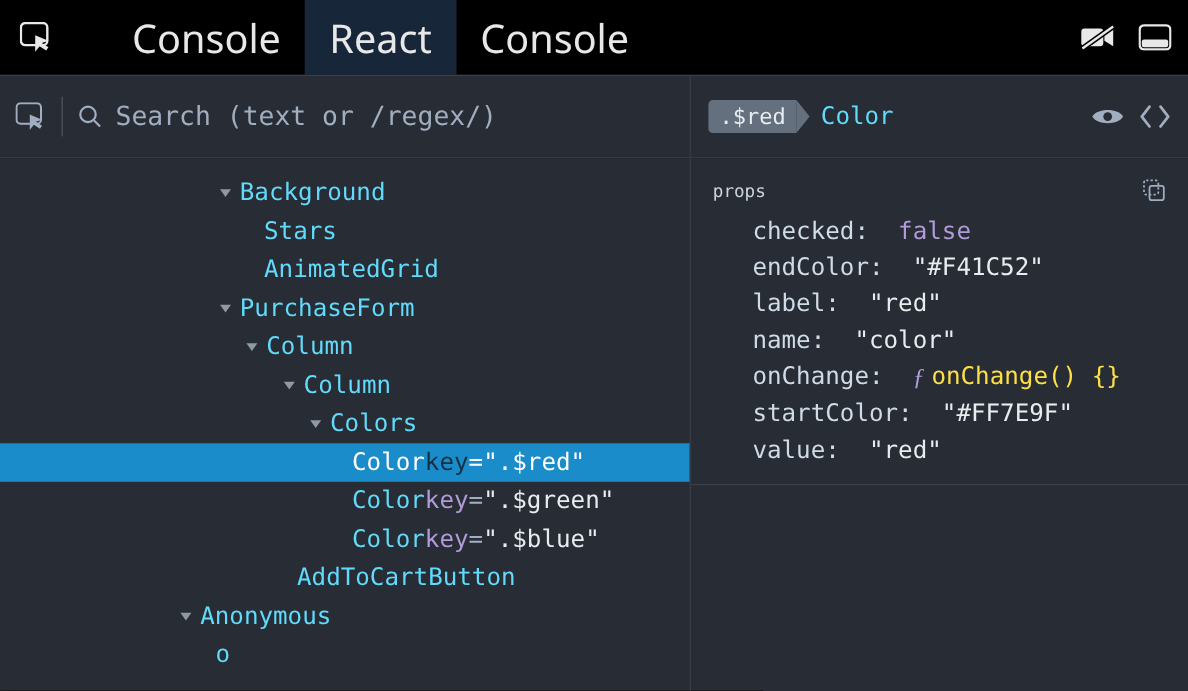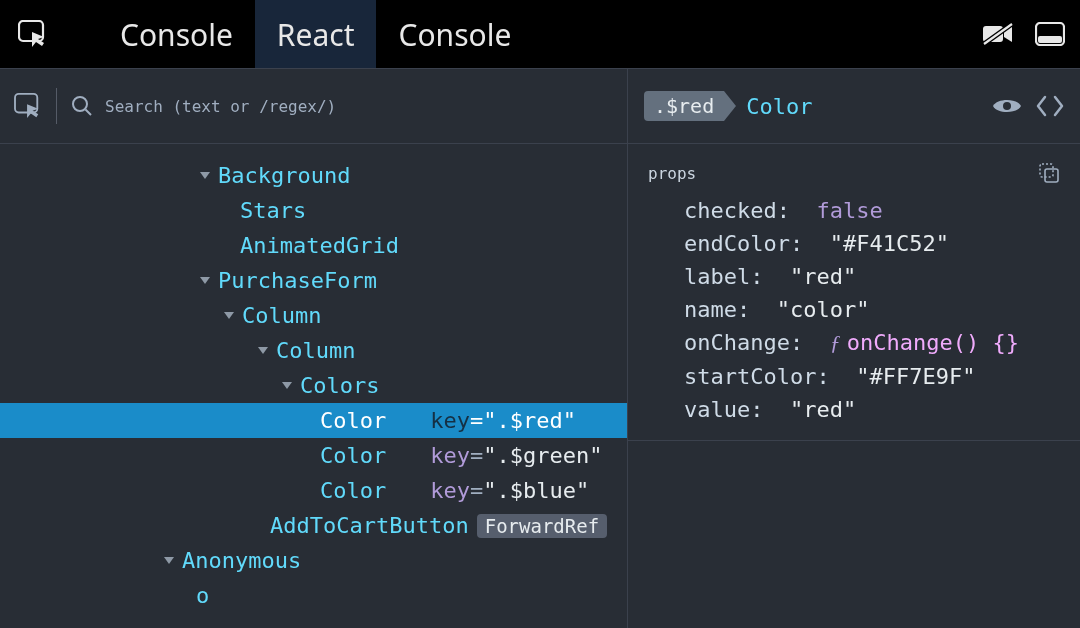--- a/index.html
+++ b/index.html
@@ -19,21 +19,21 @@
     display: flex;
     flex-direction: column;
   }
   .top-tabs {
     height: 68px;
     display: flex;
     align-items: center;
     padding: 0 14px;
     background: #000;
     font-family: -apple-system, "SF Pro Text", system-ui, sans-serif;
-    font-size: 30px;
+    font-size: 36px;
     color: #e8e8e8;
   }
   .top-tabs .left-icon {
     width: 30px; height: 28px;
     margin-right: 50px;
     position: relative;
     margin-left: 4px;
   }
   .cursor-svg { width: 30px; height: 28px; }
   .top-tabs .tab {
@@ -82,21 +82,21 @@
     width: 22px; height: 22px;
     margin-right: 12px;
     color: #a0aec0;
   }
   .search-input {
     background: transparent;
     border: none;
     outline: none;
     color: #cbd5e0;
     font-family: inherit;
-    font-size: 16px;
+    font-size: 24px;
     flex: 1;
   }
   .search-input::placeholder { color: #a0aec0; }
   .badge {
     display: inline-flex;
     align-items: center;
     height: 30px;
     font-size: 20px;
     font-family: ui-monospace, "SF Mono", Menlo, Monaco, monospace;
     text-align: center;
@@ -155,21 +155,21 @@
     border-left: 5px solid transparent;
     border-right: 5px solid transparent;
     border-top: 7px solid #8e99a6;
     margin-right: 8px;
     display: inline-block;
     flex-shrink: 0;
   }
   .comp { color: #61dafb; }
   .tree-row.selected .comp { color: #fff; }
   .tree-row.selected .kw { color: #153044; }
-  .kw { color: #b19bd9; margin-left: 44px; }
+  .kw { color: #b19bd9; }
   .op { color: #a0aec0; }
   .tree-row.selected .op { color: #fff; }
   .str { color: #e7ecef; }
   .tree-row.selected .str { color: #fff; }
   .pill {
     display: inline-block;
     background: #565e6d;
     color: #e7ecef;
     border-radius: 4px;
     padding: 1px 8px;
@@ -196,21 +196,21 @@
   .prop-row {
     display: flex;
     padding: 4px 0 4px 36px;
     font-family: ui-monospace, "SF Mono", Menlo, Monaco, monospace;
     font-size: 22px;
   }
   .prop-key { color: #cfdbe7; }
   .colon { color: #cfdbe7; }
   .val-bool, .val-num { color: #b19bd9; }
   .val-str { color: #e7ecef; }
-  .val-fn { color: #f0abfc; }
+  .val-fn { color: #fde047; }
   .fn-f {
     font-style: italic;
     font-family: "Times New Roman", serif;
     color: #b19bd9;
     margin-right: 6px;
   }
   .rendered-section { padding: 16px 20px; }
   .rendered-by { color: #cfdbe7; margin-bottom: 6px; }
   .rendered-val { padding-left: 36px; color: #e7ecef; }
   svg { display: block; }
@@ -327,21 +327,20 @@
         <div class="tree-row" style="padding-left: 320px;">
           <span class="comp">Color</span>
           <span> <span class="kw">key</span><span class="op">=</span><span class="str">".$green"</span></span>
         </div>
         <div class="tree-row" style="padding-left: 320px;">
           <span class="comp">Color</span>
           <span> <span class="kw">key</span><span class="op">=</span><span class="str">".$blue"</span></span>
         </div>
         <div class="tree-row" style="padding-left: 270px;">
           <span class="comp">AddToCartButton</span>
-          <span class="pill">ForwardRef</span>
         </div>
         <div class="tree-row" style="padding-left: 164px;">
           <span class="caret"></span>
           <span class="comp">Anonymous</span>
         </div>
         <div class="tree-row" style="padding-left: 196px;">
           <span class="comp">o</span>
         </div>
       </div>
 

